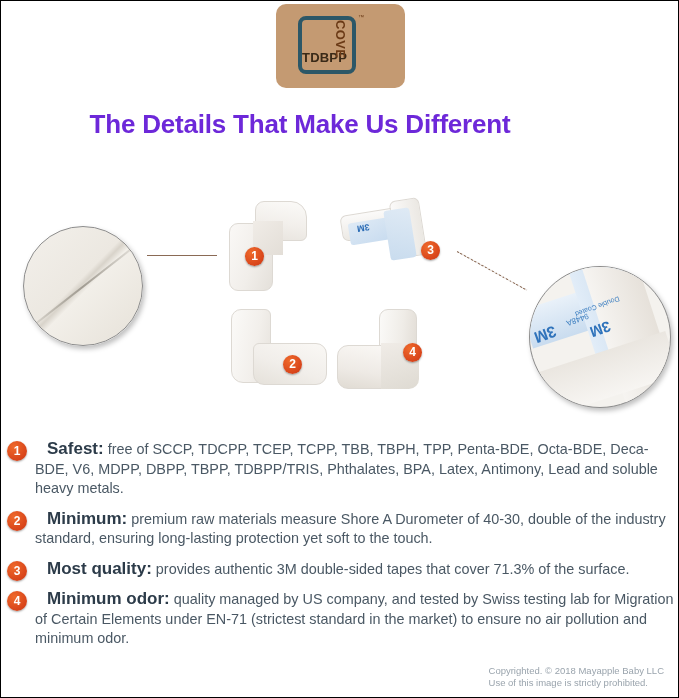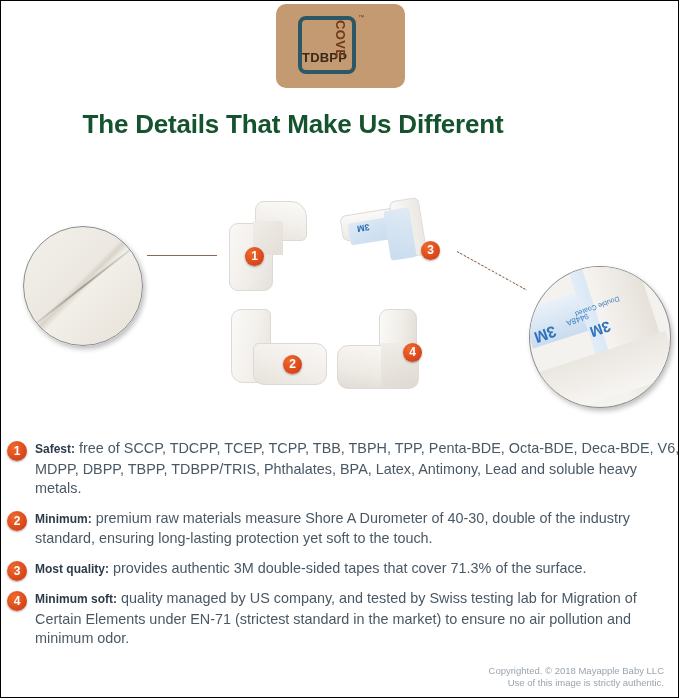--- a/index.html
+++ b/index.html
@@ -28,22 +28,22 @@
     position:absolute;left:57px;top:16px;
     font-size:13px;font-weight:bold;color:#6b3a16;letter-spacing:.4px;
     writing-mode:vertical-rl;
     font-family:"Liberation Sans",sans-serif;
   }
   #logo-tm{
     position:absolute;left:82px;top:10px;font-size:6px;color:#6b3a16;
   }
   
   #page-title{
-    position:absolute;left:8px;top:108px;width:568px;text-align:center;
-    font-size:26px;font-weight:bold;color:#14532d;letter-spacing:-0.2px;
+    position:absolute;left:15px;top:108px;width:568px;text-align:center;
+    font-size:26px;font-weight:bold;color:#6d28d9;letter-spacing:-0.2px;
   }
   
   #hero{position:absolute;left:0;top:180px;width:679px;height:240px;}
 
   .magnifier{
     position:absolute;border-radius:50%;overflow:hidden;
     border:1px solid #8d8d8d;
     box-shadow:2px 3px 5px rgba(0,0,0,.25);
   }
   #magnifier-left{left:22px;top:45px;width:118px;height:118px;
@@ -80,25 +80,25 @@
   #bullets{position:absolute;left:0;top:438px;width:679px;}
   .bullet{position:relative;padding-left:34px;margin-bottom:10px;}
   .bullet .badge.list{
     position:absolute;left:6px;top:2px;
     width:20px;height:20px;line-height:20px;font-size:12px;
   }
   .bullet .txt{
     font-size:14.4px;line-height:19.5px;color:#4a5864;
     font-family:"Liberation Sans",sans-serif;
   }
-  .bullet .lead{font-size:12px;font-weight:bold;color:#2c3b49;}
+  .bullet .lead{font-size:17px;font-weight:bold;color:#2c3b49;margin-left:12px;}
 
   
   #footer{
-    position:absolute;right:14px;bottom:8px;text-align:right;
+    position:absolute;right:14px;bottom:8px;text-align:left;
     font-size:9.5px;line-height:12px;color:#9aa4ad;margin-top:36px;
   }
   .fline{display:block;}
 </style>
 </head>
 <body>
 
 <div id="logo-badge">
   <div id="logo-square"></div>
   <div id="logo-roving">TDBPP</div>
@@ -191,21 +191,21 @@
     <div class="txt"><span class="lead">Minimum:</span><span> premium raw materials measure Shore A Durometer of 40-30, double of the industry standard, ensuring long-lasting protection yet soft to the touch.</span></div>
   </div>
 
   <div class="bullet">
     <div class="badge list">3</div>
     <div class="txt"><span class="lead">Most quality:</span><span> provides authentic 3M double-sided tapes that cover 71.3% of the surface.</span></div>
   </div>
 
   <div class="bullet">
     <div class="badge list">4</div>
-    <div class="txt"><span class="lead">Minimum soft:</span><span> quality managed by US company, and tested by Swiss testing lab for Migration of Certain Elements under EN-71 (strictest standard in the market) to ensure no air pollution and minimum odor.</span></div>
+    <div class="txt"><span class="lead">Minimum odor:</span><span> quality managed by US company, and tested by Swiss testing lab for Migration of Certain Elements under EN-71 (strictest standard in the market) to ensure no air pollution and minimum odor.</span></div>
   </div>
 
 </div>
 
 <div id="footer">
   <span class="fline">Copyrighted. © 2018 Mayapple Baby LLC</span>
-  <span class="fline">Use of this image is strictly authentic.</span>
+  <span class="fline">Use of this image is strictly prohibited.</span>
 </div>
 
 </body></html>

